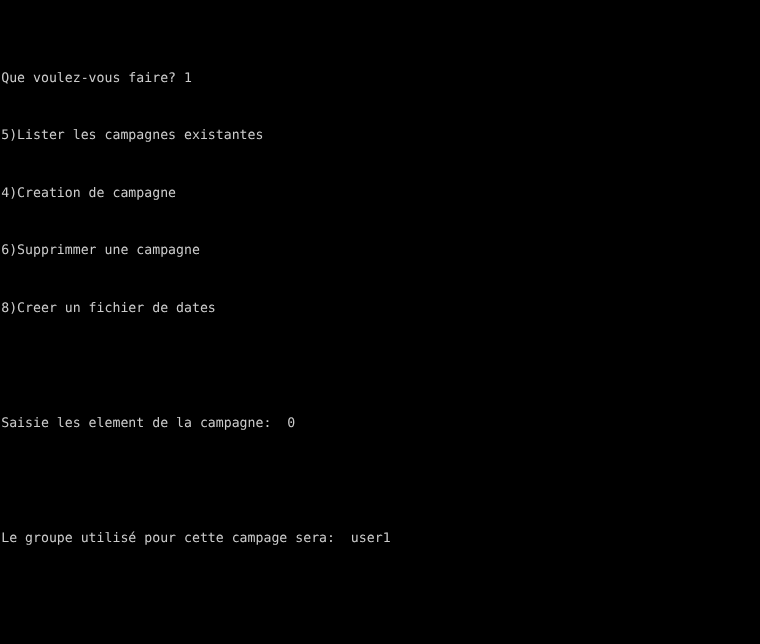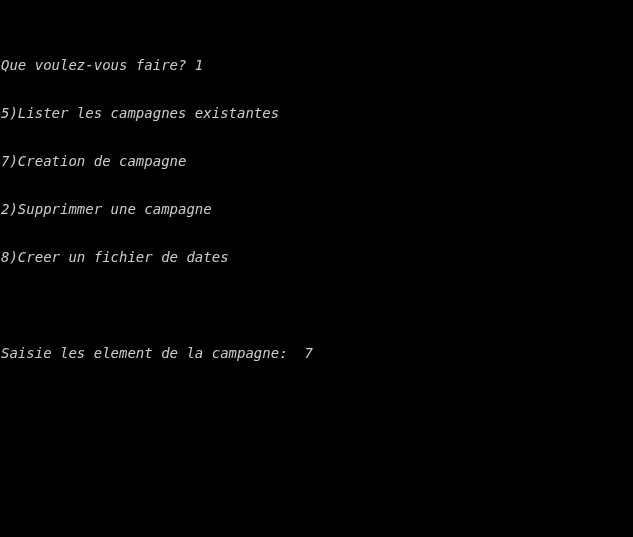--- a/index.html
+++ b/index.html
@@ -27,41 +27,41 @@
     box-sizing: border-box;
     overflow: hidden;
     white-space: pre;
   }
   .tline {
     display: block;
     height: 16px;
     min-height: 16px;
     white-space: pre;
     font-family: "DejaVu Sans Mono", "Liberation Mono", monospace;
-    font-size: 14px;
+    font-size: 11px;
     line-height: 16px;
     color: #cccccc;
-    font-style: italic;
   }
   .tline.blank {
     color: transparent;
   }
 </style>
 </head>
 <body>
 
 <div id="terminal">
   <span class="tline">Que voulez-vous faire? 1</span>
   <span class="tline">5)Lister les campagnes existantes</span>
-  <span class="tline">7)Creation de campagne</span>
-  <span class="tline">2)Supprimmer une campagne</span>
+  <span class="tline">4)Creation de campagne</span>
+  <span class="tline">6)Supprimmer une campagne</span>
   <span class="tline">8)Creer un fichier de dates</span>
   <span class="tline blank"></span>
-  <span class="tline">Saisie les element de la campagne:  7</span>
+  <span class="tline">Saisie les element de la campagne:  0</span>
   <span class="tline blank"></span>
+  <span class="tline">Le groupe utilisé pour cette campage sera:  user1</span>
   
   
   
   
   
   
   
   
   
   

